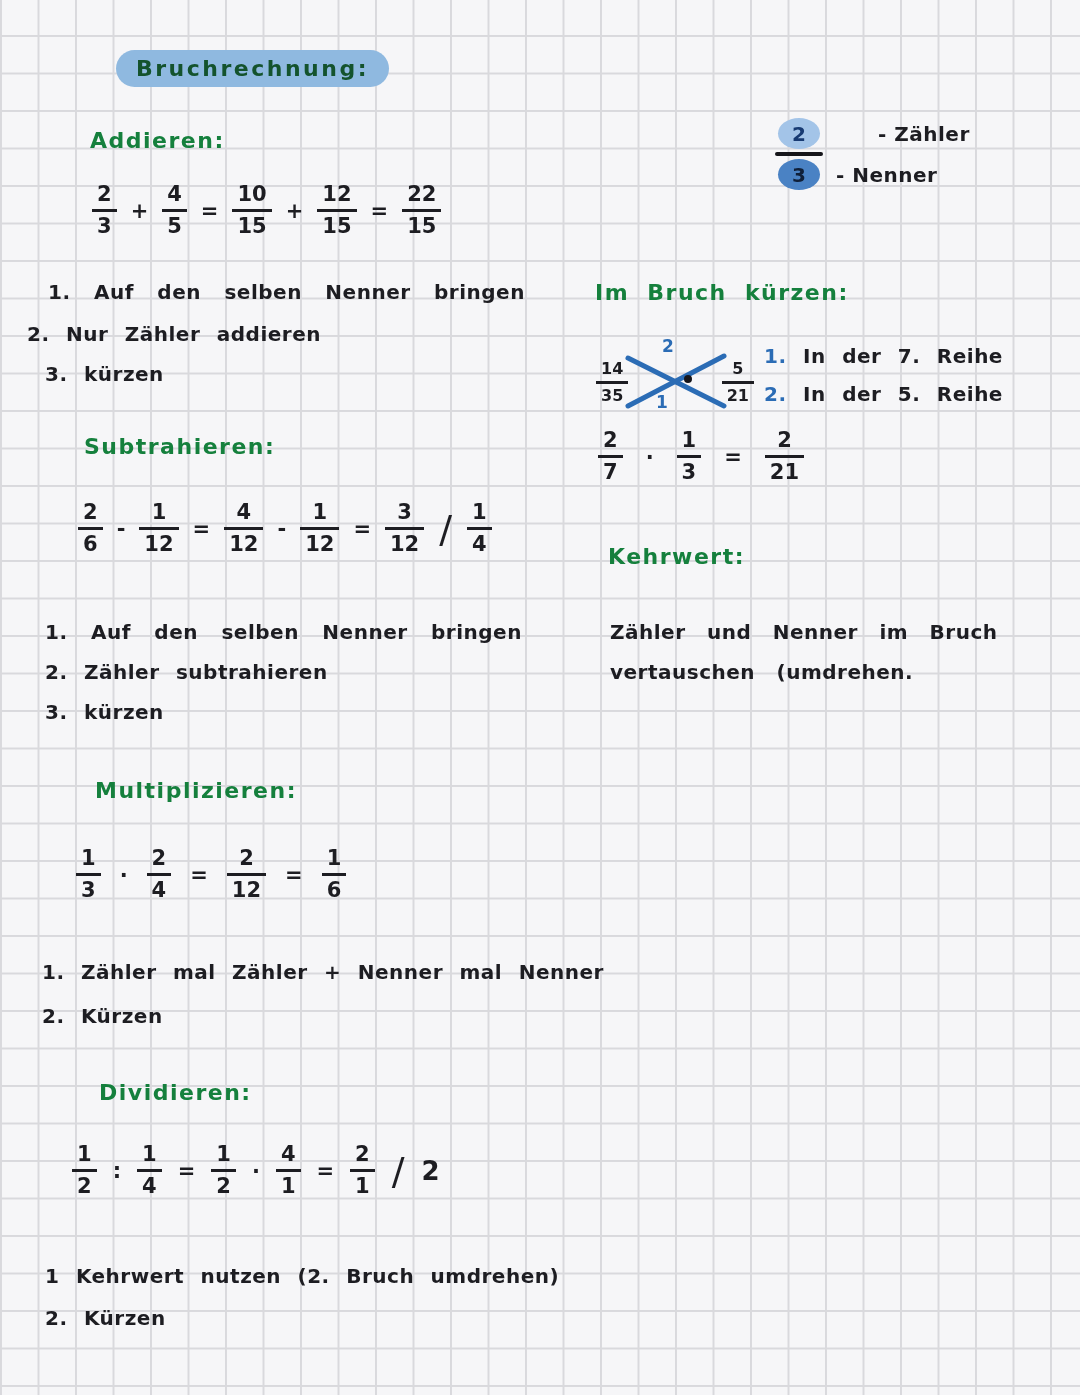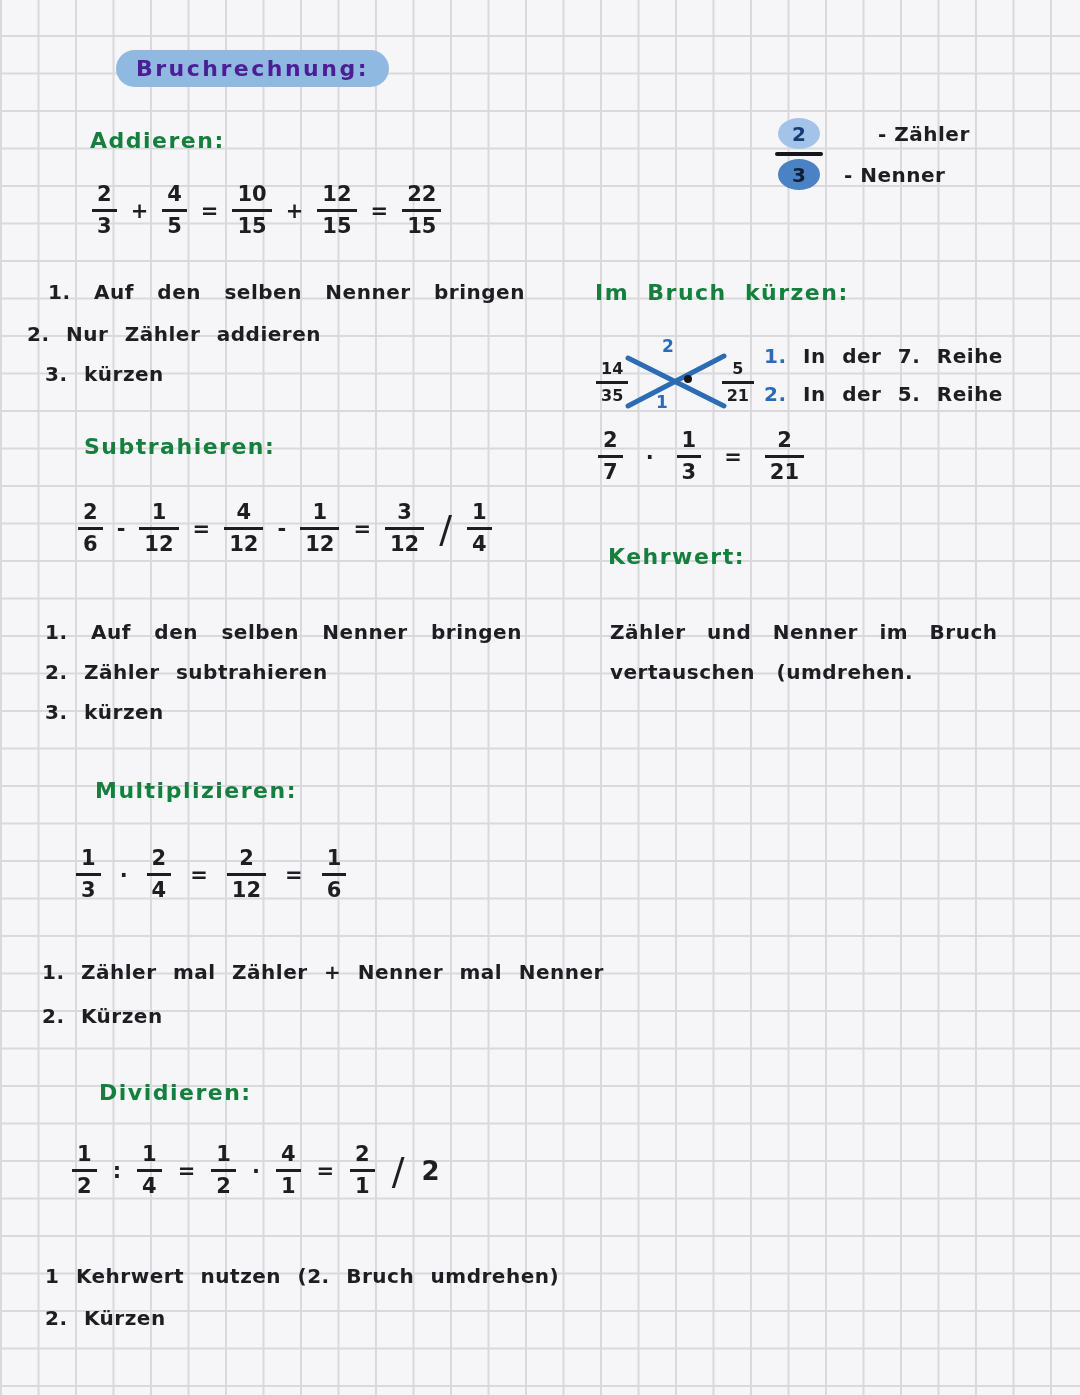--- a/index.html
+++ b/index.html
@@ -8,21 +8,21 @@
     font-family:"DejaVu Sans",sans-serif;font-weight:bold;color:#1d1d22;
     background-color:#f6f6f8;
     background-image:
       linear-gradient(to bottom,#d9d9dd 2px,transparent 2px),
       linear-gradient(to right,#d9d9dd 2px,transparent 2px);
     background-size:37.5px 37.5px;
     background-position:0px -2.5px;
   }
   .abs{position:absolute;}
   .title-pill{
-    background:#8fb9e0;color:#4c1d95;font-size:22px;letter-spacing:2.5px;
+    background:#8fb9e0;color:#14532d;font-size:22px;letter-spacing:2.5px;
     padding:6px 20px;border-radius:22px;display:inline-block;
   }
   .heading{color:#15803d;font-size:22px;letter-spacing:1.5px;}
   .step{font-size:20px;letter-spacing:.5px;white-space:nowrap;}
   .wide{word-spacing:16px;}
   .mid{word-spacing:9px;}
   .blue{color:#2b6cb5;}
   .frac{display:inline-flex;flex-direction:column;align-items:center;line-height:1;}
   .frac .n{padding:0 5px 4px;}
   .frac .d{border-top:3px solid #1d1d22;padding:4px 5px 0;}
@@ -53,21 +53,21 @@
 </div>
 
 <div class="abs" style="left:778px;top:118px;">
   <div class="leg-row">
     <span class="ell light">2</span>
     <span class="leg-label">- Zähler</span>
   </div>
   <div class="fracline"></div>
   <div class="leg-row">
     <span class="ell dark">3</span>
-    <span class="leg-label" style="margin-left:12px">- Nenner</span>
+    <span class="leg-label" style="margin-left:4px">- Nenner</span>
   </div>
 </div>
 
 <div class="abs heading" style="left:90px;top:128px;">Addieren:</div>
 
 <div class="abs eq" style="left:92px;top:184px;">
   <span class="frac">
       <span class="n">2</span>
       <span class="d">3</span>
     </span>

